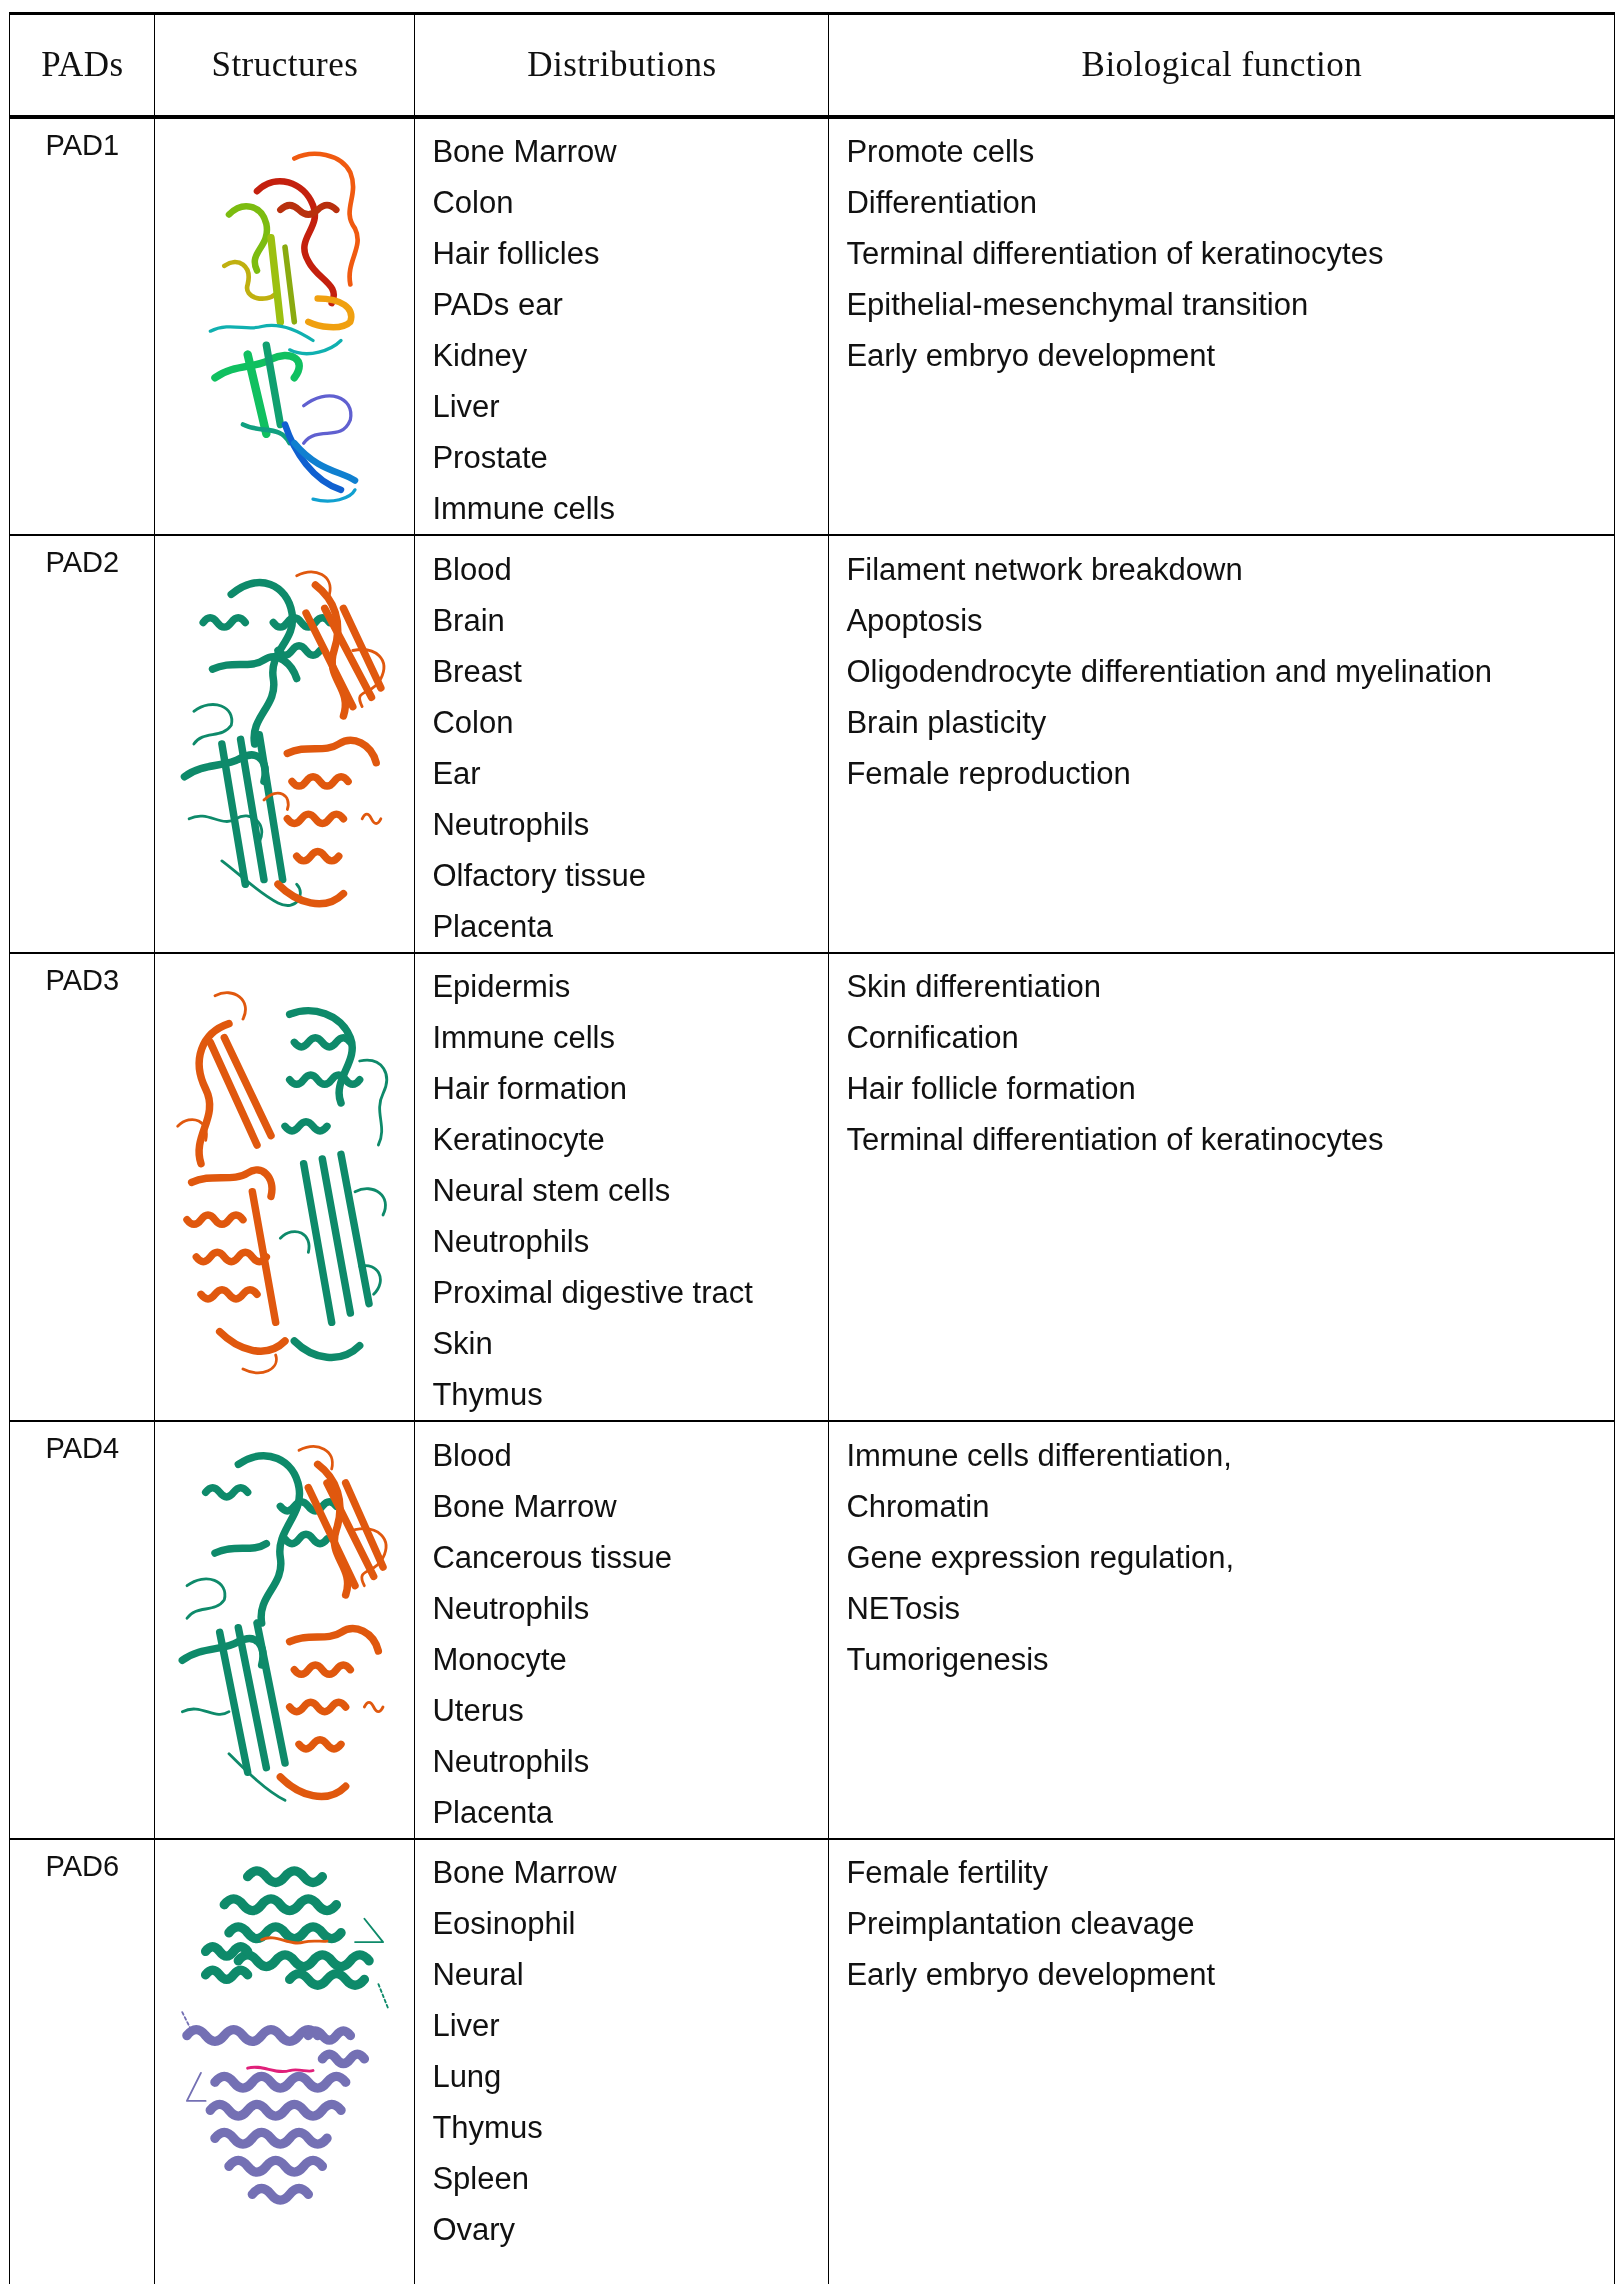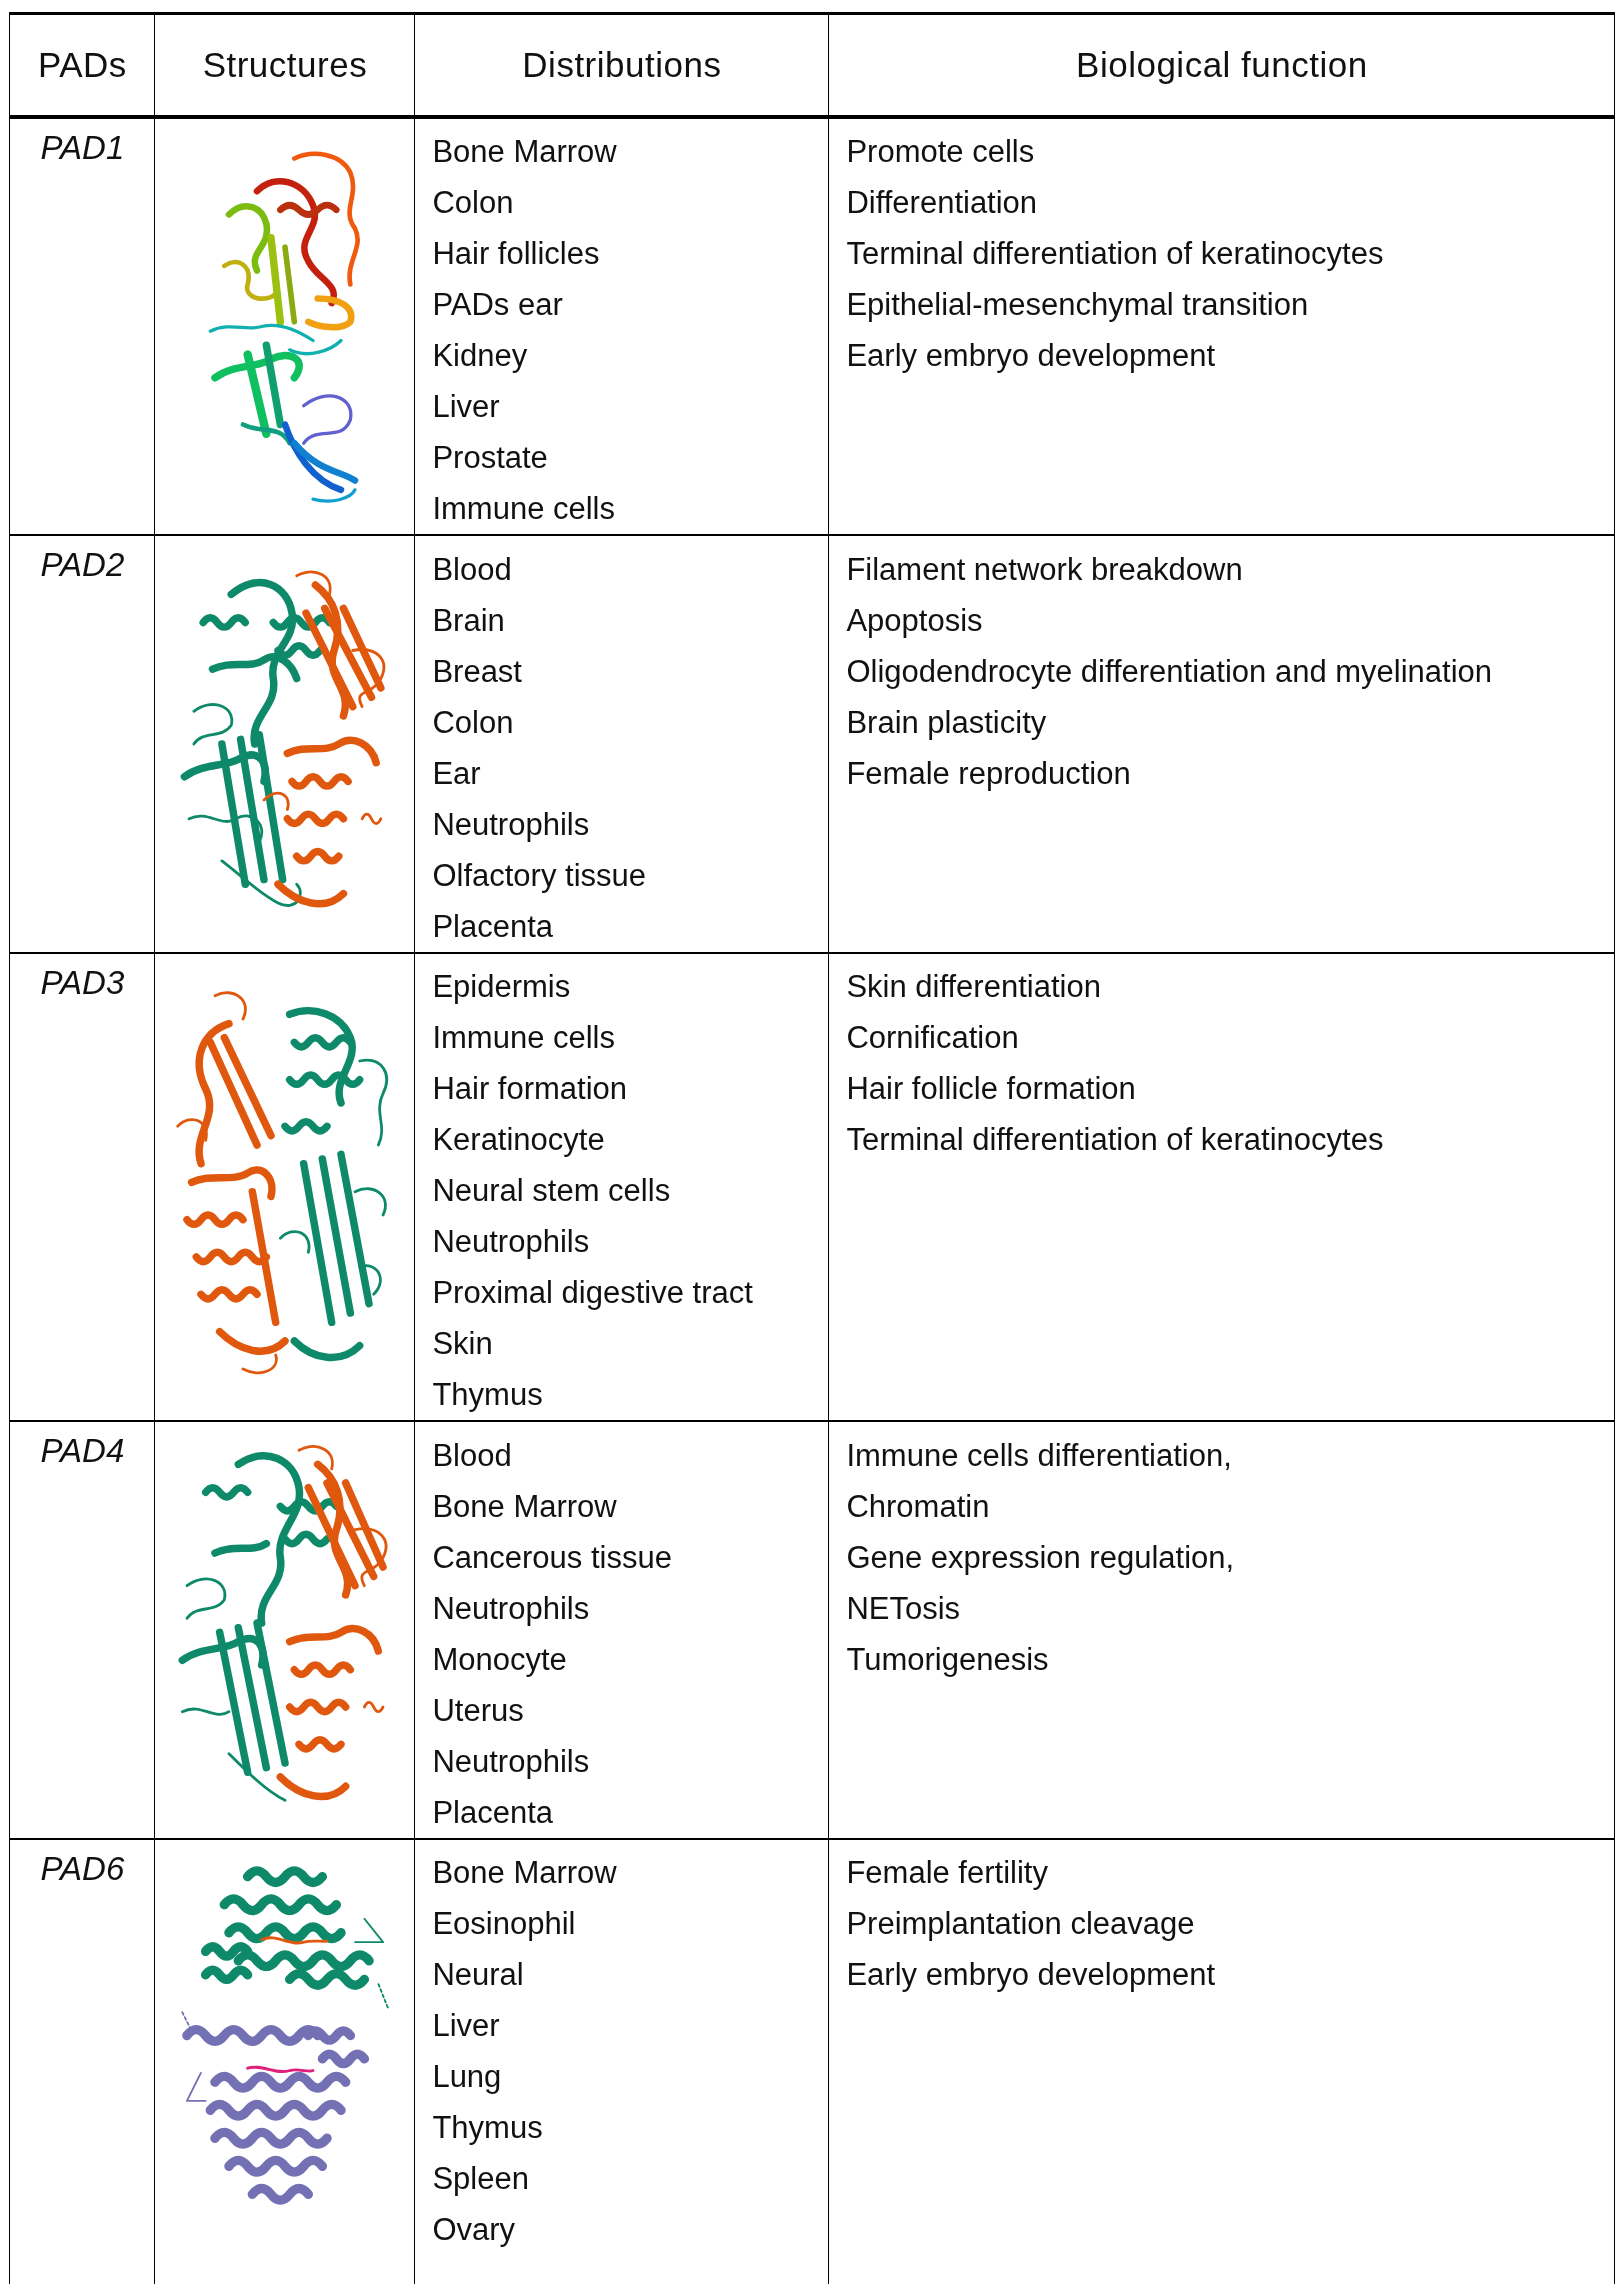--- a/index.html
+++ b/index.html
@@ -26,40 +26,40 @@
       width: 1604px;
       table-layout: fixed;
     }
     th, td {
       border: 1.9px solid #000000;
       vertical-align: top;
       padding: 0;
     }
     thead tr {
       height: 103px;
+      font-family: Liberation Serif, serif;
     }
     thead th {
       font-weight: normal;
       font-size: 35px;
       letter-spacing: 0.5px;
       vertical-align: middle;
       text-align: center;
       border-top-width: 3.3px;
       border-bottom-width: 4.2px;
     }
     col.c-pad { width: 145px; }
     col.c-struct { width: 260px; }
     col.c-dist { width: 414px; }
     col.c-bio { width: 786px; }
 
     .pad-label {
-      font-size: 33px;
+      font-size: 29px;
       padding: 10.3px 0 0 0;
       text-align: center;
-      font-style: italic;
     }
     .list {
       list-style: none;
       margin: 0;
       padding: 7.5px 0 0 17px;
     }
     .list li {
       font-size: 31px;
       line-height: 51px;
       white-space: nowrap;

